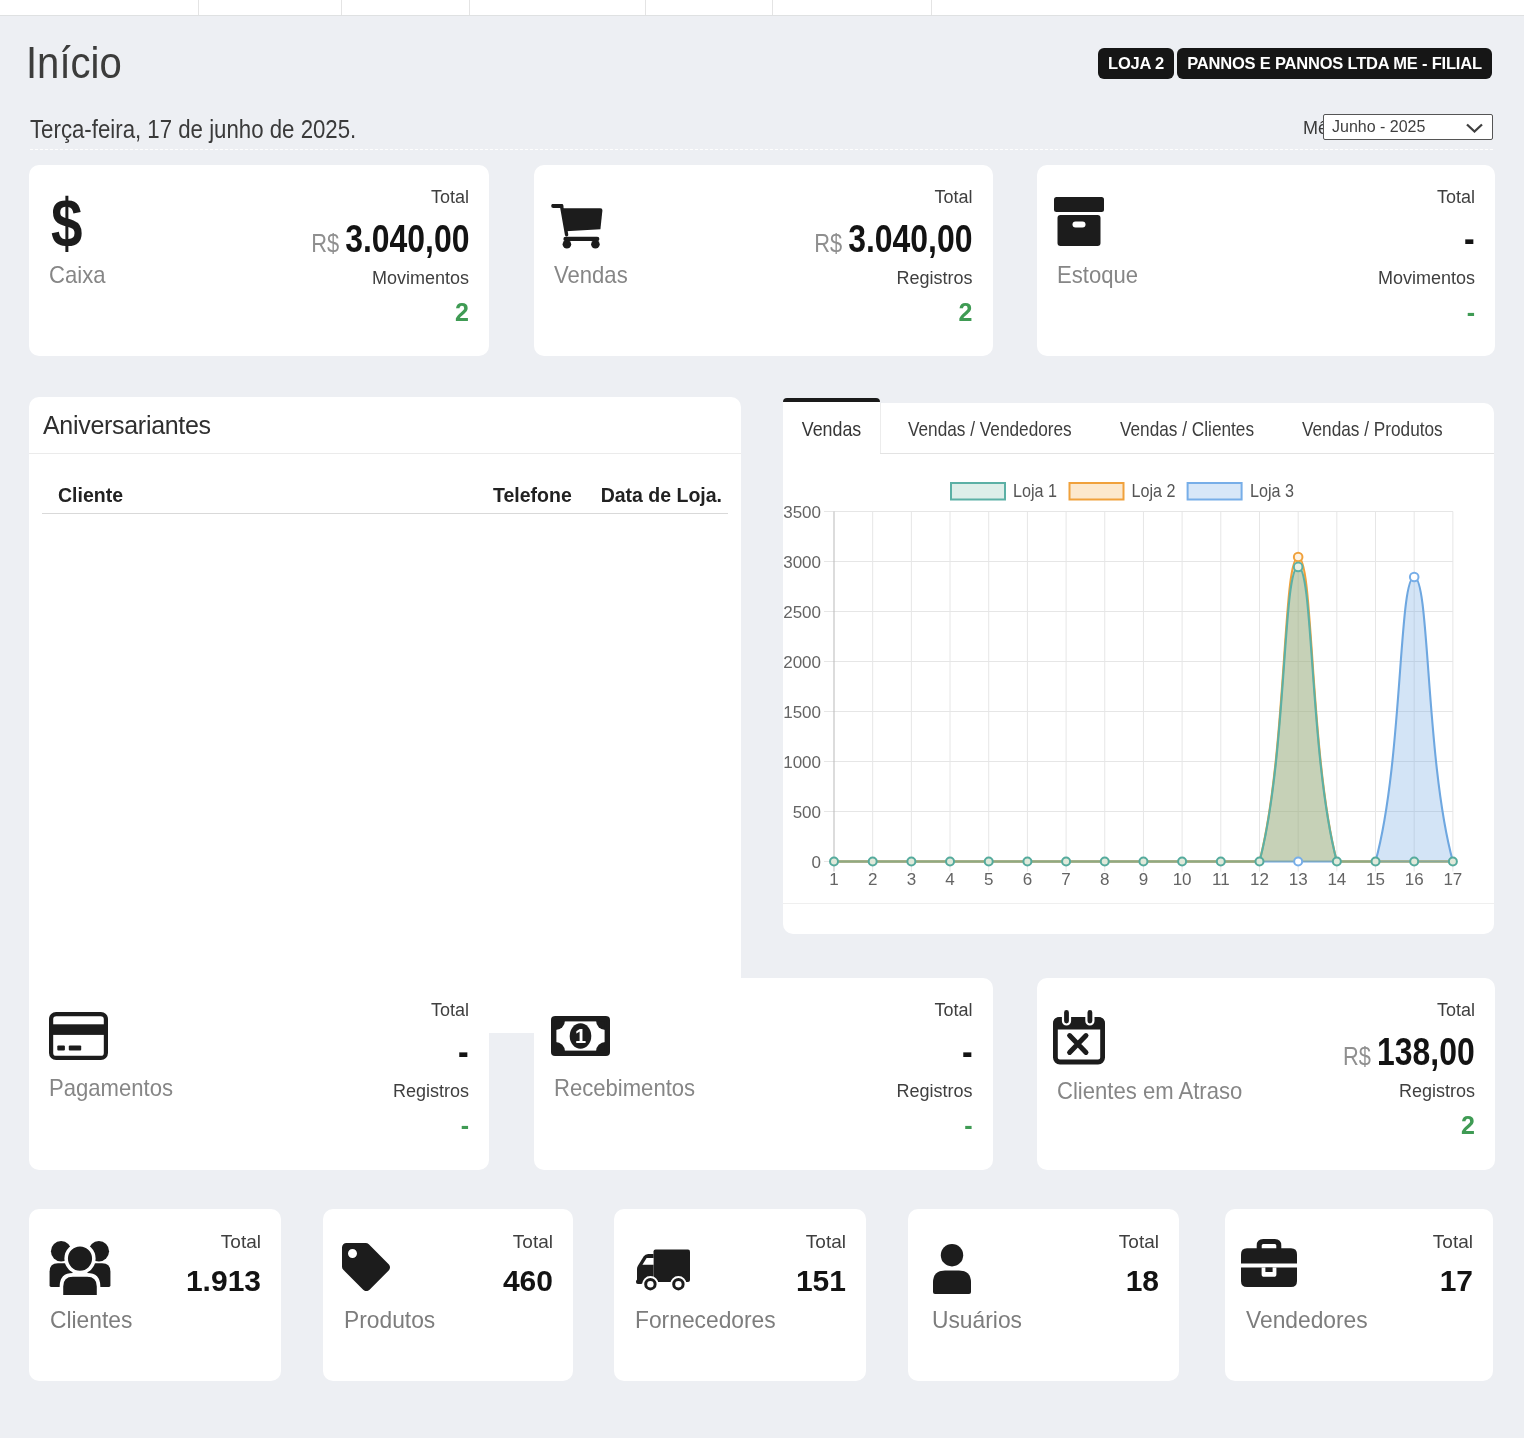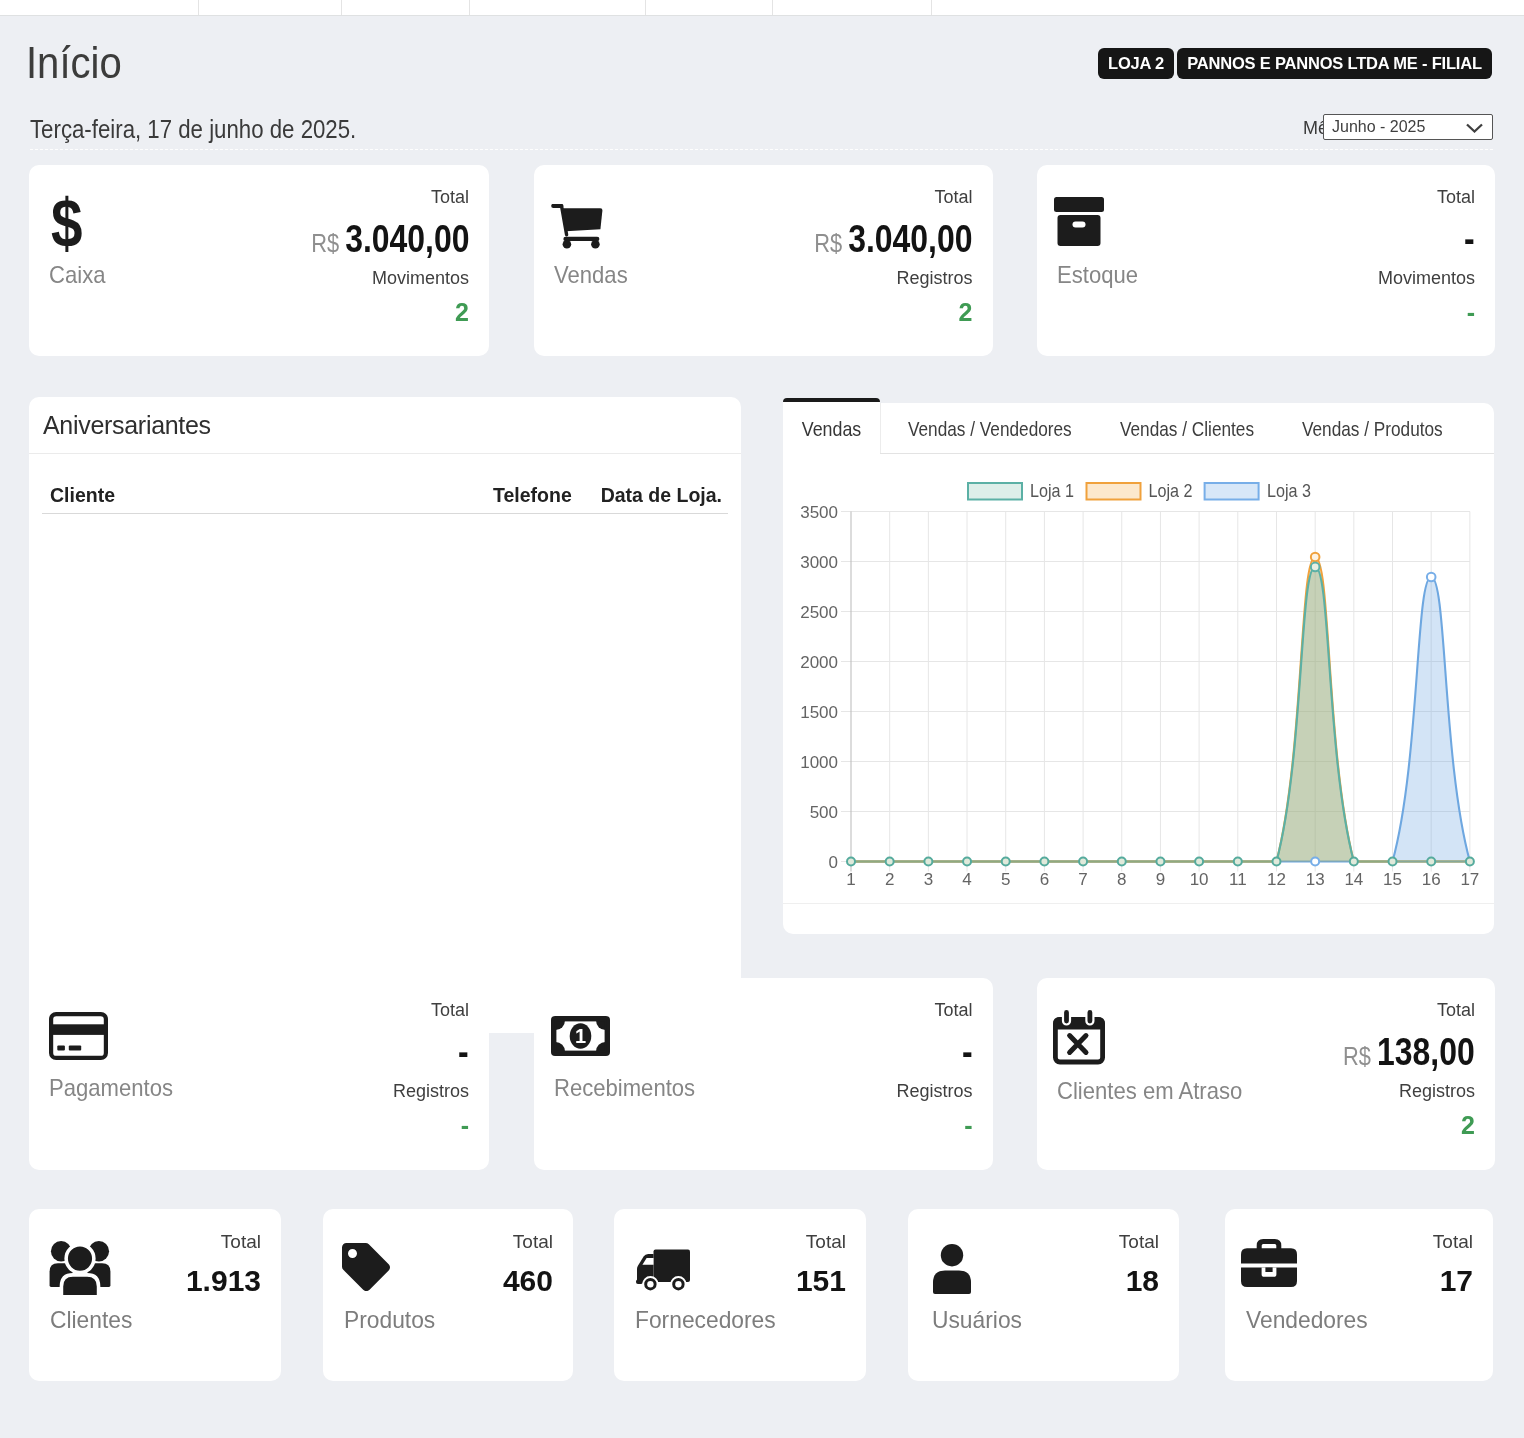--- a/index.html
+++ b/index.html
@@ -111,36 +111,36 @@
     <div class="tot">Total</div>
     <div class="val">-</div>
     <div class="lbl2">Movimentos</div>
     <div class="grn">-</div>
   </div>
 
   <div class="card" id="aniv">
     <div class="hd">
       <span>Aniversariantes</span>
     </div>
-    <div class="th" style="left:21px;">Cliente</div>
+    <div class="th" style="left:29px;">Cliente</div>
     <div class="th" style="left:464px;">Telefone</div>
     <div class="th" style="right:19px;">Data de Loja.</div>
     <div class="thline"></div>
   </div>
 
   <div class="card" id="chartcard"></div>
   <div id="vtab" class="abs">
     <span>Vendas</span>
   </div>
   <div class="tabsep abs"></div>
   <div class="tabline abs"></div>
   <div class="itab abs" style="left:908px;">Vendas / Vendedores</div>
   <div class="itab abs" style="left:1120px;">Vendas / Clientes</div>
   <div class="itab abs" style="left:1302px;">Vendas / Produtos</div>
-  <div id="chartsvg" class="abs" style="left:783px;top:403px;width:711px;height:531px;"><svg width="711" height="531" viewBox="0 0 711 531" font-family="Liberation Sans, sans-serif">
+  <div id="chartsvg" class="abs" style="left:766px;top:403px;width:711px;height:531px;"><svg width="711" height="531" viewBox="0 0 711 531" font-family="Liberation Sans, sans-serif">
 <rect x="185" y="80" width="54" height="16.5" fill="#ddeee9" stroke="#5bb0a5" stroke-width="2"></rect>
 <text x="247" y="94" font-size="18.5" fill="#555" textLength="44" lengthAdjust="spacingAndGlyphs">Loja 1</text>
 <rect x="303.5" y="80" width="54" height="16.5" fill="#fce8cd" stroke="#f0a13c" stroke-width="2"></rect>
 <text x="365.5" y="94" font-size="18.5" fill="#555" textLength="44" lengthAdjust="spacingAndGlyphs">Loja 2</text>
 <rect x="421.6" y="80" width="54" height="16.5" fill="#d7e7f8" stroke="#77aee8" stroke-width="2"></rect>
 <text x="484" y="94" font-size="18.5" fill="#555" textLength="44" lengthAdjust="spacingAndGlyphs">Loja 3</text>
 <line x1="58" y1="108.5" x2="687" y2="108.5" stroke="#e6e6e6" stroke-width="1"></line>
 <line x1="58" y1="158.5" x2="687" y2="158.5" stroke="#e6e6e6" stroke-width="1"></line>
 <line x1="58" y1="208.5" x2="687" y2="208.5" stroke="#e6e6e6" stroke-width="1"></line>
 <line x1="58" y1="258.5" x2="687" y2="258.5" stroke="#e6e6e6" stroke-width="1"></line>

